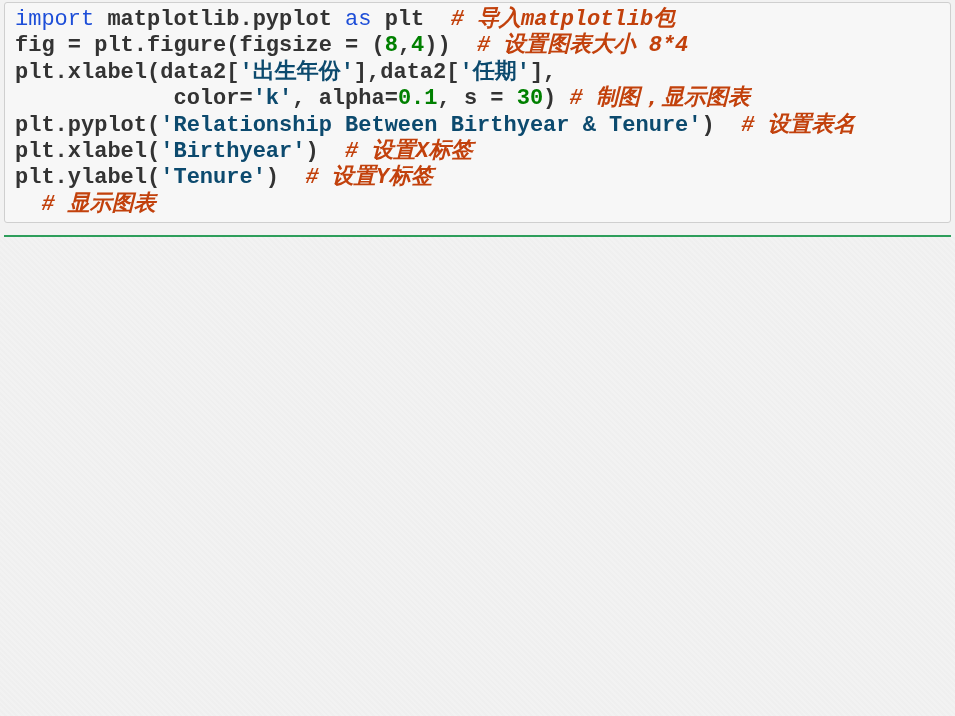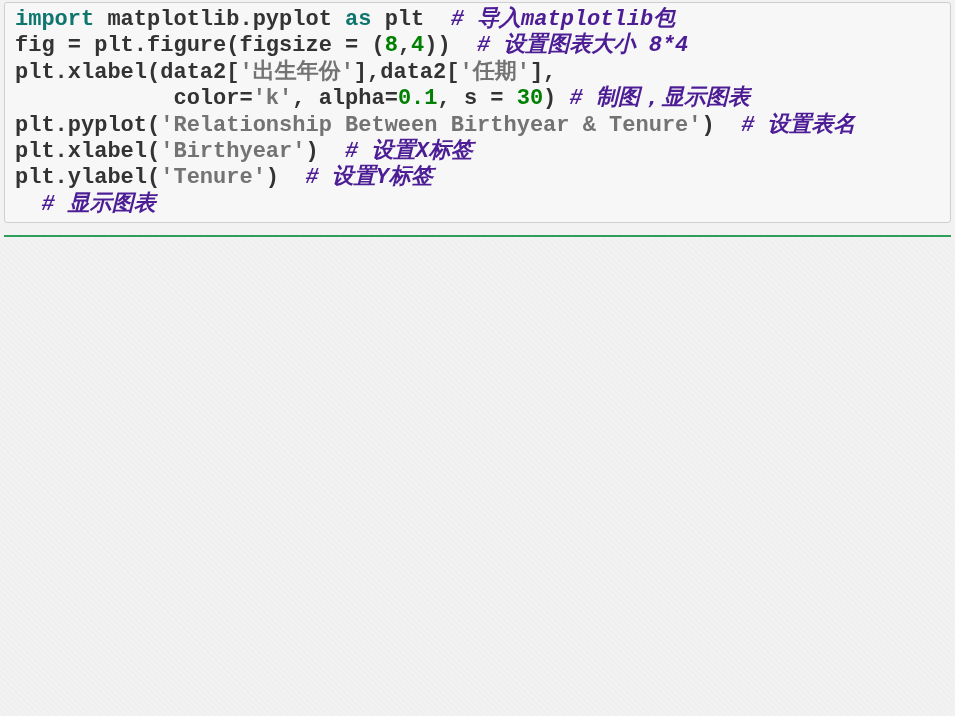--- a/index.html
+++ b/index.html
@@ -36,34 +36,34 @@
       margin: 12px 4px 0 4px;
     }
 
     .output-area {
       background: #f2f2f2;
       background-image: repeating-linear-gradient(45deg, rgba(0,0,0,0.01) 0 2px, rgba(0,0,0,0) 2px 4px);
       height: 480px;
     }
 
     .kw {
-      color: #0f766e;
-      font-weight: bold;
+      color: #1d4ed8;
+      font-weight: normal;
     }
 
     .num {
       color: #008000;
     }
 
     .str {
-      color: #737373;
+      color: #0c4a6e;
     }
 
     .cmt {
-      color: #4c1d95;
+      color: #c2410c;
       font-style: italic;
     }
 
   </style>
 </head>
 <body>
 
 <div class="code-cell"><span class="kw">import</span><span> matplotlib.pyplot </span><span class="kw">as</span><span> plt  </span><span class="cmt"># 导入matplotlib包</span>
 <span>fig = plt.figure(figsize = (</span><span class="num">8</span><span>,</span><span class="num">4</span><span>))  </span><span class="cmt"># 设置图表大小 8*4</span>
 <span>plt.xlabel(data2[</span><span class="str">'出生年份'</span><span>],data2[</span><span class="str">'任期'</span><span>],</span>

